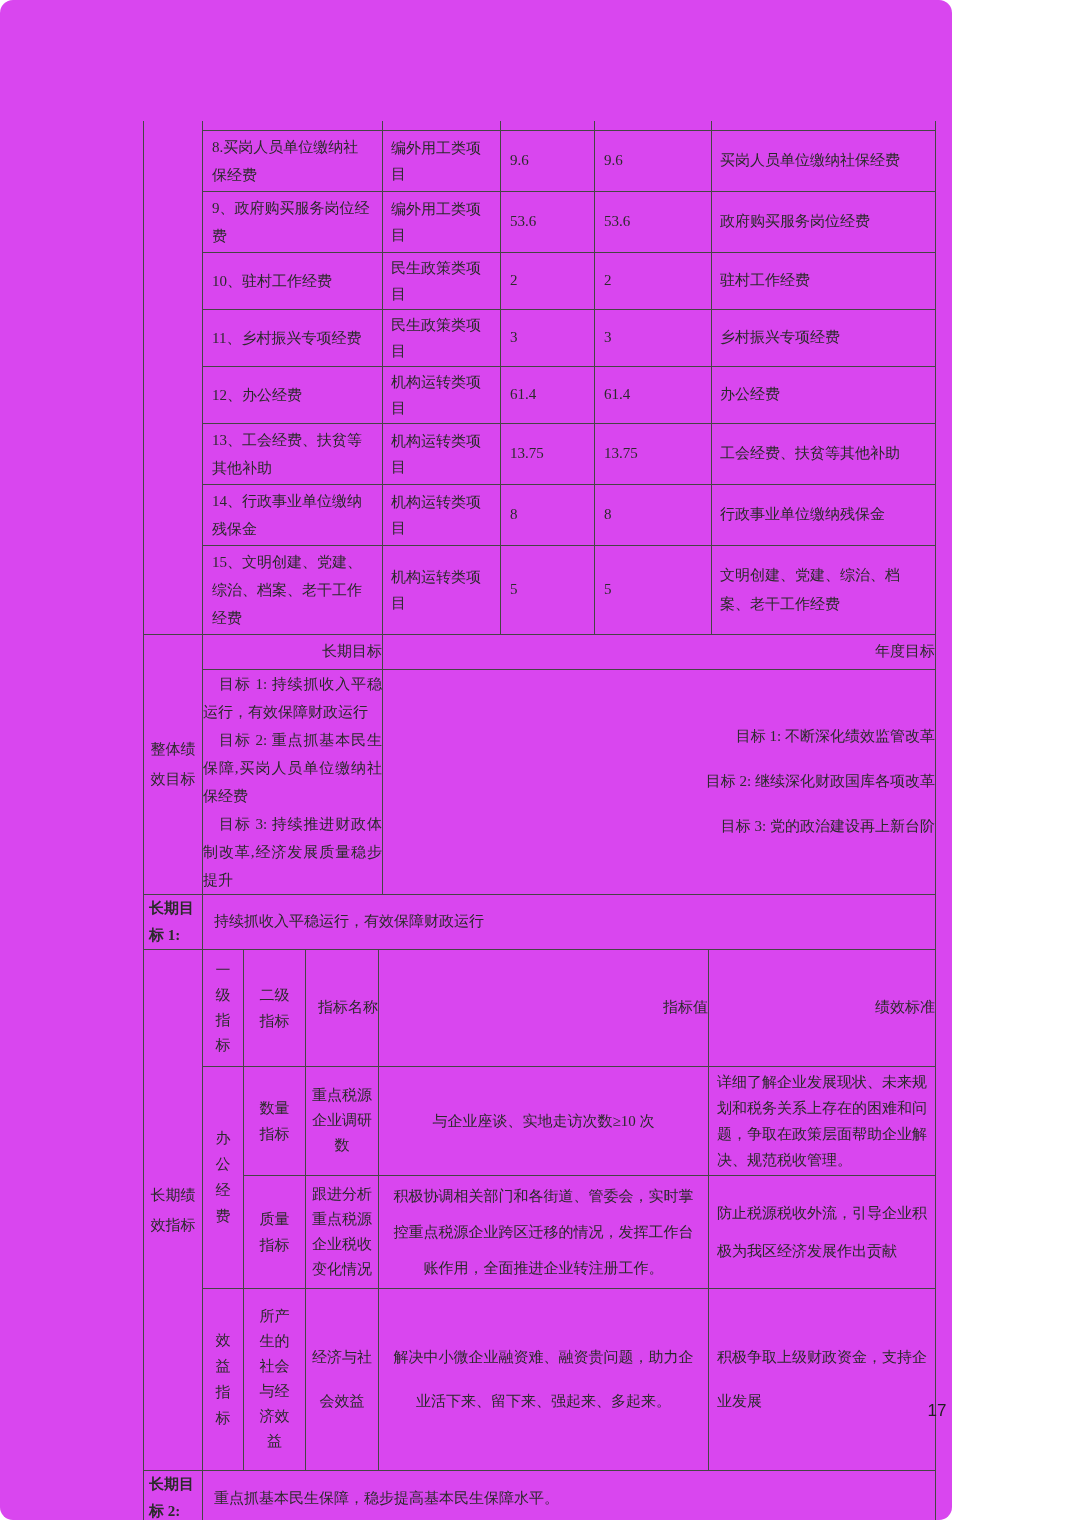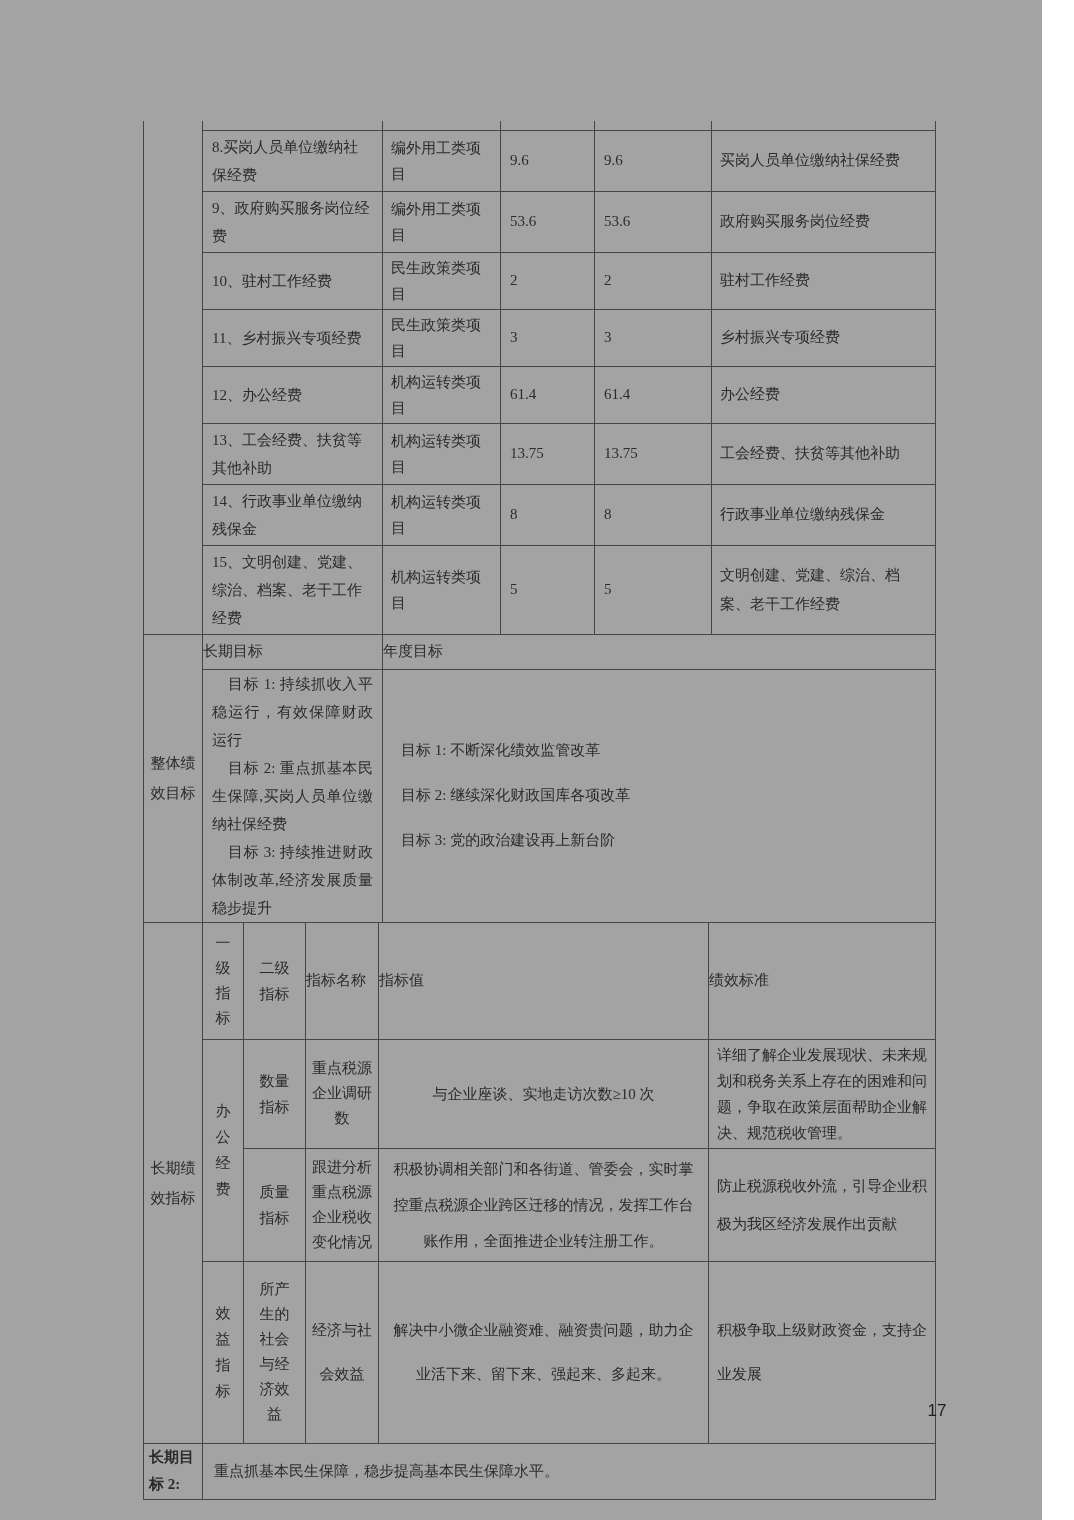--- a/index.html
+++ b/index.html
@@ -1,50 +1,50 @@
 <!DOCTYPE html>
 <html><head>
 <meta charset="utf-8">
 <style>
   html,body{margin:0;padding:0;background:#ffffff;}
   .sheet{
-    position:relative;width:1042px;height:1520px;background:#a3a3a3;
+    position:relative;width:952px;height:1520px;background:#d946ef;
     font-family:"Liberation Serif","DejaVu Serif",serif;
-    color:#2b2b2b;font-size:15px;overflow:hidden;
+    color:#2b2b2b;font-size:15px;overflow:hidden;border-radius:13px;
   }
   .doc{position:absolute;left:143px;top:121px;width:792px;}
   table{border-collapse:collapse;table-layout:fixed;width:792px;}
   table + table{margin-top:-1px;}
   td,th{border:1px solid #454545;padding:0;vertical-align:middle;font-weight:normal;overflow:hidden;}
   tr.stub td{border-top:none;border-bottom:none;}
   td.noTop{border-top:none;}
 
   .name{padding:2px 9px;line-height:28px;text-align:left;word-break:break-all;}
   .typ{padding:2px 8px;line-height:26px;text-align:left;margin-left:18px;}
   .num{padding-left:9px;text-align:left;}
   .desc{padding:2px 8px;line-height:29px;text-align:left;word-break:break-all;}
-  .hc{text-align:left;}
+  .hc{text-align:right;}
 
   .vt{word-break:break-all;margin:0 auto;text-align:center;}
   .w48{width:48px;}
   .w34{width:34px;}
   .w16{width:16px;}
   .lh25{line-height:25px;}
   .lh26{line-height:26px;}
   .lh30{line-height:30px;}
   .lh36{line-height:36px;}
   .lh38{line-height:38px;}
   .lh44{line-height:44px;}
 
   .goalLabel{font-weight:bold;width:50px;word-break:break-all;line-height:27px;padding-left:5px;text-align:left;}
   .goal-content{padding-left:11px;text-align:left;}
 
-  .goals-long{padding:0 9px;}
+  .goals-long{padding:0 0;}
   .goals-long p{margin:0;text-indent:16px;line-height:28px;text-align:justify;word-break:break-all;}
-  .annual div{line-height:45px;padding-left:18px;text-align:left;}
+  .annual div{line-height:45px;padding-left:18px;text-align:right;}
 
   .ind-name{word-break:break-all;text-align:center;padding:2px 4px;}
   .ind-val{text-align:center;padding:2px 10px;word-break:break-all;}
   .ind-std{text-align:left;padding:2px 8px;word-break:break-all;}
 
   .page-num{
     position:absolute;left:920px;top:1401px;width:34px;text-align:center;
     font-family:"Liberation Sans","DejaVu Sans",sans-serif;font-size:17px;color:#1f1f1f;
   }
 </style>
@@ -153,20 +153,34 @@
         </td>
         <td class="annual">
           <div>目标 1: 不断深化绩效监管改革</div>
           <div>目标 2: 继续深化财政国库各项改革</div>
           <div>目标 3: 党的政治建设再上新台阶</div>
         </td>
       </tr>
     </tbody>
       </table>
 
+    <table>
+      <colgroup>
+          <col style="width:59px">
+          <col style="width:733px">
+        </colgroup>
+      <tbody>
+          <tr style="height:55px">
+        <td>
+          <div class="goalLabel">长期目标 1:</div>
+        </td>
+        <td class="goal-content">持续抓收入平稳运行，有效保障财政运行</td>
+      </tr>
+    </tbody>
+      </table>
 
     <table>
       <colgroup>
         <col style="width:59px">
           <col style="width:41px">
           <col style="width:62px">
         <col style="width:73px">
           <col style="width:330px">
           <col style="width:227px">
       </colgroup>

